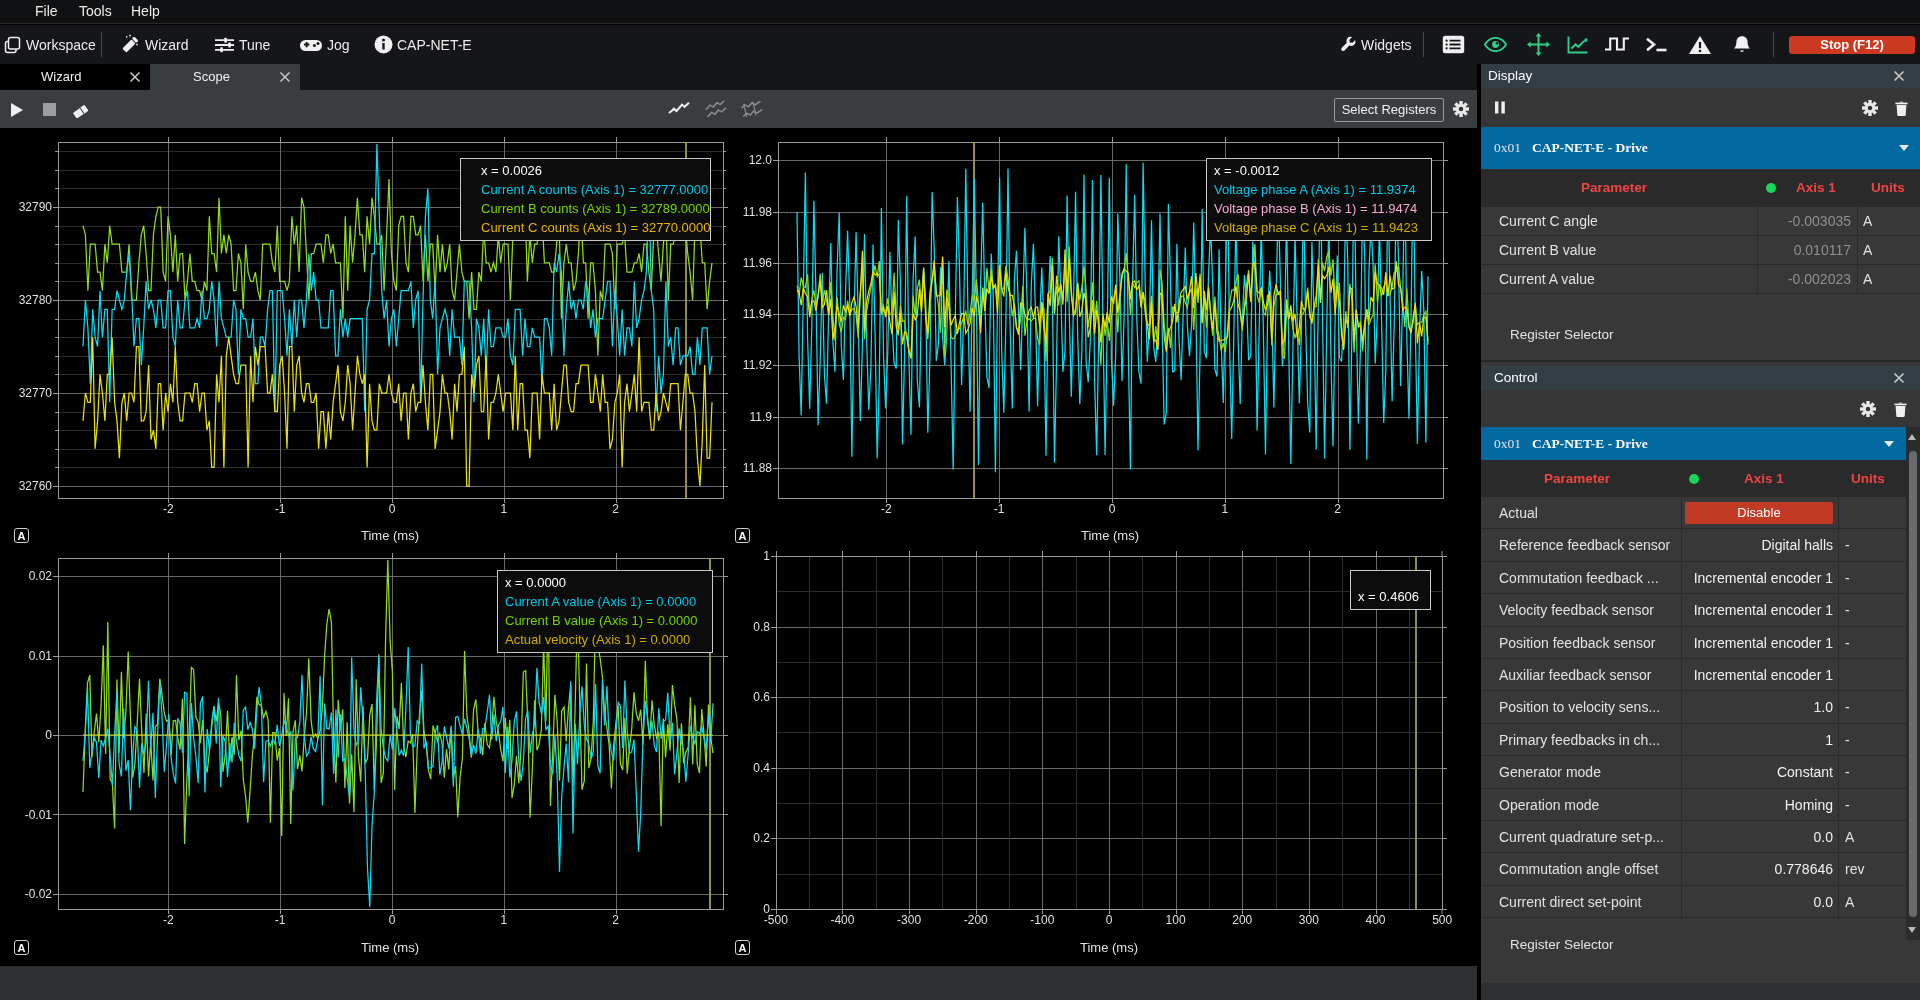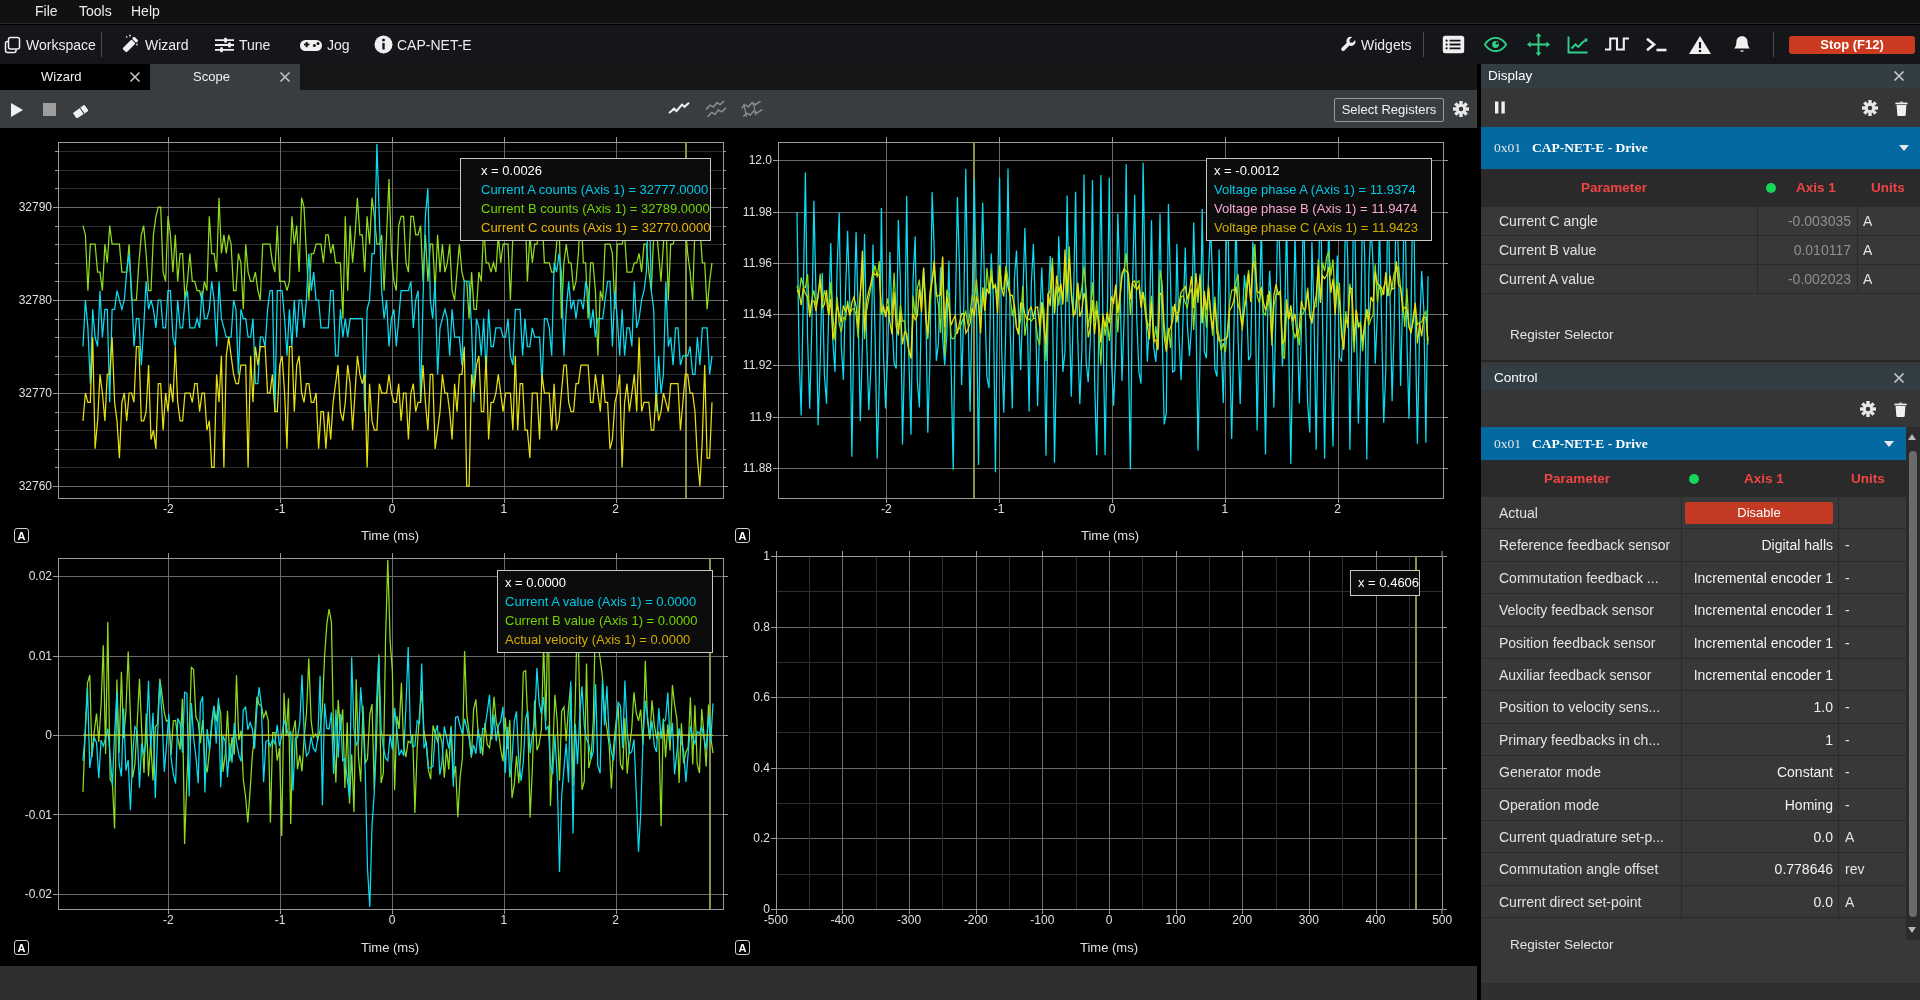--- a/index.html
+++ b/index.html
@@ -530,21 +530,21 @@
     <div style="color:#00c8e8">Voltage phase A (Axis 1) = 11.9374</div>
     <div style="color:#f9a8d4">Voltage phase B (Axis 1) = 11.9474</div>
     <div style="color:#cfac00">Voltage phase C (Axis 1) = 11.9423</div>
   </div>
 <div style="position:absolute;left:497px;top:570px;width:216px;background:#0c0c0c;border:1px solid #c8c8c8;padding:2px 7px 3px 7px;font-size:13px;line-height:19px;white-space:nowrap">
     <div style="color:#fff">x = 0.0000</div>
     <div style="color:#00c8e8">Current A value (Axis 1) = 0.0000</div>
     <div style="color:#72d400">Current B value (Axis 1) = 0.0000</div>
     <div style="color:#cfac00">Actual velocity (Axis 1) = 0.0000</div>
   </div>
-<div style="position:absolute;left:1350px;top:570px;width:70px;background:#0c0c0c;border:1px solid #c8c8c8;padding:2px 7px 3px 7px;font-size:13px;line-height:19px;white-space:nowrap">
+<div style="position:absolute;left:1350px;top:570px;width:81px;background:#0c0c0c;border:1px solid #c8c8c8;padding:16px 7px 3px 7px;font-size:13px;line-height:19px;white-space:nowrap">
     <div style="color:#fff">x = 0.4606</div>
   </div>
 <div style="position:absolute;left:14px;top:528px;width:15px;height:15px;border:1.5px solid #d0d0d0;border-radius:3px;color:#fff;font-size:11px;font-weight:bold;text-align:center;line-height:15px">A</div>
 <div style="position:absolute;left:735px;top:528px;width:15px;height:15px;border:1.5px solid #d0d0d0;border-radius:3px;color:#fff;font-size:11px;font-weight:bold;text-align:center;line-height:15px">A</div>
 <div style="position:absolute;left:14px;top:940px;width:15px;height:15px;border:1.5px solid #d0d0d0;border-radius:3px;color:#fff;font-size:11px;font-weight:bold;text-align:center;line-height:15px">A</div>
 <div style="position:absolute;left:735px;top:940px;width:15px;height:15px;border:1.5px solid #d0d0d0;border-radius:3px;color:#fff;font-size:11px;font-weight:bold;text-align:center;line-height:15px">A</div>
 <div id="bottomstrip"></div>
 <div id="rightgap"></div>
 <div id="rpanel">
 

